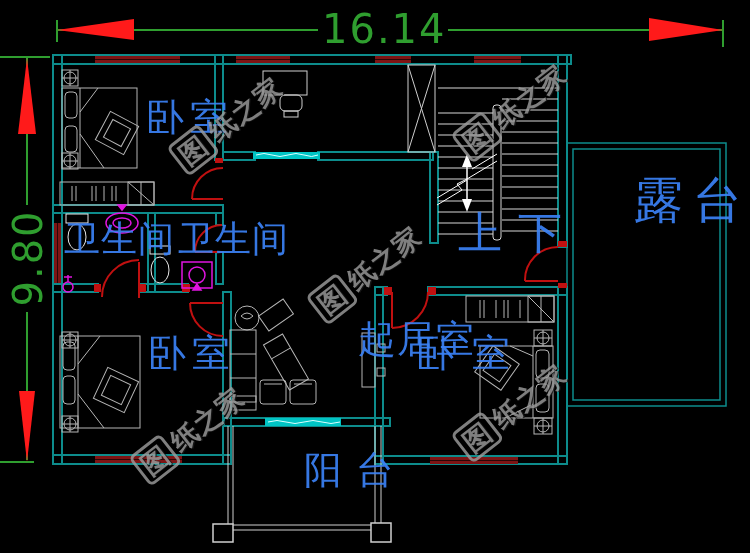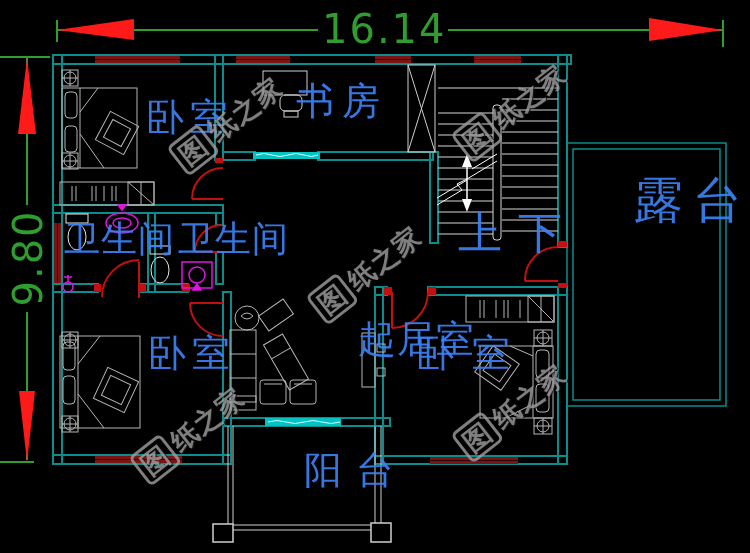--- a/index.html
+++ b/index.html
@@ -243,21 +243,20 @@
           <rect x="-16" y="-16" width="32" height="32"></rect>
           <rect x="-10" y="-10" width="20" height="20"></rect>
         </g>
   </g>
 </svg>
 
   <div class="dim" style="left:322px;top:6px;">16.14</div>
   <div class="dim dim-v" style="left:28px;top:258px;">9.80</div>
 
   <div class="lbl" style="left:146px;top:98px;letter-spacing:6px;">卧室</div>
-  <div class="lbl" style="left:296px;top:82px;letter-spacing:8px;">书房</div>
   <div class="lbl" style="left:64px;top:220px;font-size:36px;letter-spacing:1px;">卫生间</div>
   <div class="lbl" style="left:178px;top:220px;font-size:36px;letter-spacing:1px;">卫生间</div>
   <div class="lbl" style="left:148px;top:334px;letter-spacing:6px;">卧室</div>
   <div class="lbl" style="left:322px;top:320px;letter-spacing:1px;margin-left:36px;">起居室</div>
   <div class="lbl" style="left:416px;top:334px;letter-spacing:18px;">卧室</div>
   <div class="lbl" style="left:634px;top:175px;letter-spacing:10px;font-size:49px;">露台</div>
   <div class="lbl" style="left:304px;top:451px;letter-spacing:14px;">阳台</div>
 
   <div class="lbl stair-lbl" style="left:458px;top:210px;">上</div>
   <div class="lbl stair-lbl" style="left:518px;top:210px;">下</div>

